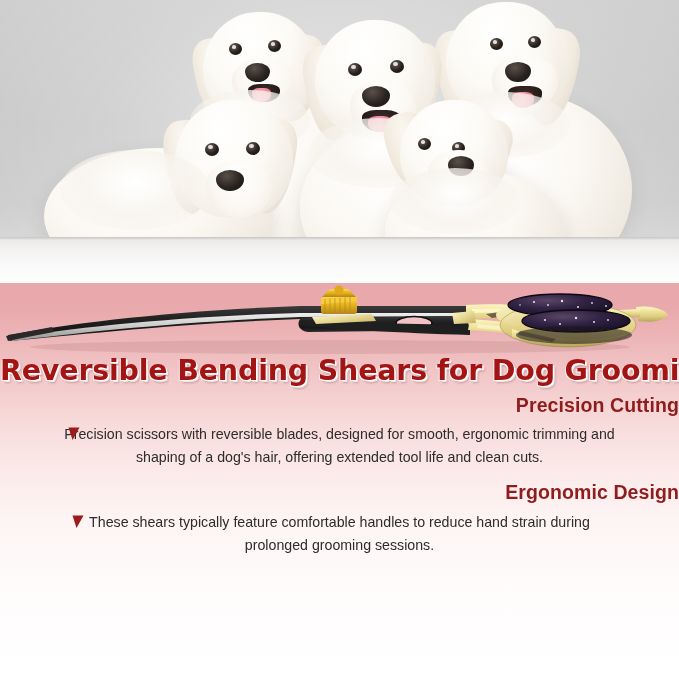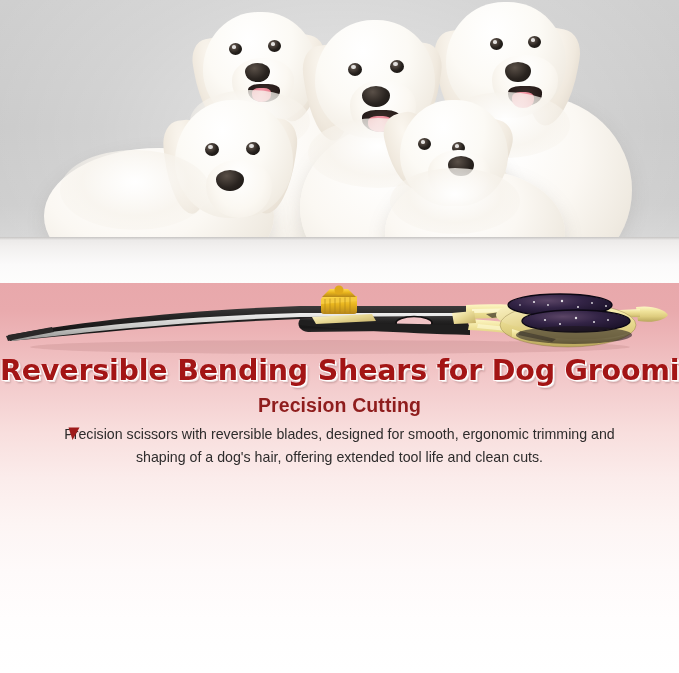--- a/index.html
+++ b/index.html
@@ -168,21 +168,21 @@
   
   .features {
     position: absolute;
     left: 0; right: 0;
     top: 112px;
   }
   .feature {
     margin-bottom: 6px;
   }
   .feature-title {
-    text-align: center;
+    text-align: right;
     font-family: "Liberation Sans", sans-serif;
     font-weight: bold;
     font-size: 19.5px;
     color: #8f1d1d;
     letter-spacing: 0.1px;
     margin: 0 0 7px 0;
     line-height: 1.1;
   }
   .feature-body {
     position: relative;
@@ -407,16 +407,27 @@
           <span class="bullet-flag">
             <svg viewBox="0 0 12 14" width="12" height="14">
               <path d="M0.5 0.5 L11.5 0.5 L4.5 13 Z" fill="#9e1b1b"></path>
             </svg>
           </span>
           <span>Precision scissors with reversible blades, designed for smooth, ergonomic trimming and shaping of a dog's hair, offering extended tool life and clean cuts.</span>
         </div>
       </div>
 
 
+      <div class="feature f3">
+        <div class="feature-title">Ergonomic Design</div>
+        <div class="feature-body">
+          <span class="bullet-flag">
+            <svg viewBox="0 0 12 14" width="12" height="14">
+              <path d="M0.5 0.5 L11.5 0.5 L4.5 13 Z" fill="#9e1b1b"></path>
+            </svg>
+          </span>
+          <span>These shears typically feature comfortable handles to reduce hand strain during prolonged grooming sessions.</span>
+        </div>
+      </div>
 
     </div>
   </div>
 </div>
 
 </body></html>

